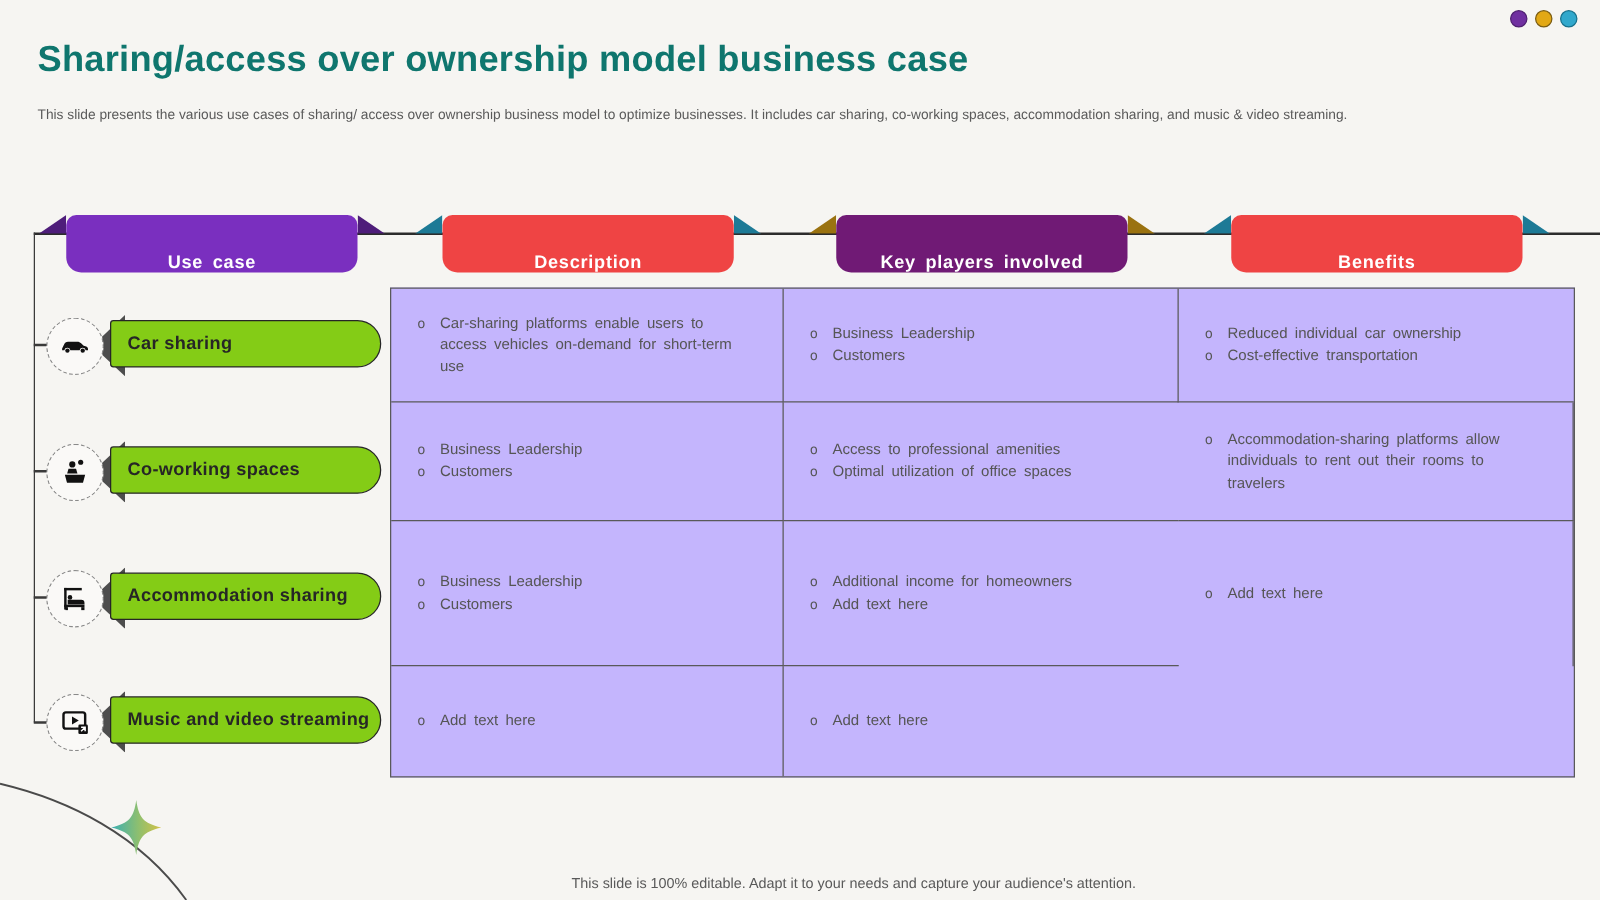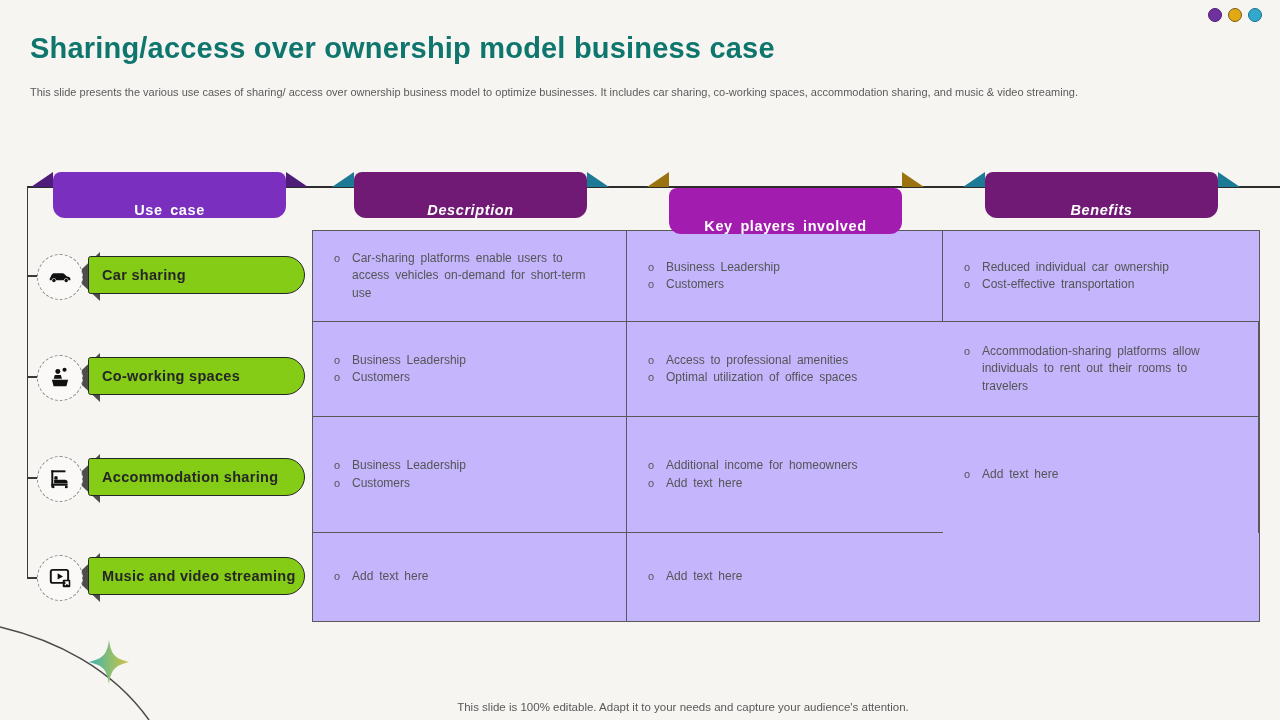--- a/index.html
+++ b/index.html
@@ -25,22 +25,22 @@
   .bracket-stub{position:absolute;left:27px;width:12px;height:1.5px;background:#3a3a3a;}
 
   
   .tab{position:absolute;top:172px;width:233px;height:46px;z-index:3;
        border-radius:8px 8px 12px 12px;display:flex;align-items:flex-end;justify-content:center;
        color:#fff;font-size:14.5px;font-weight:700;letter-spacing:.6px;word-spacing:3px;}
   .wing{position:absolute;top:172px;width:22px;height:15px;z-index:2;}
   .wing-l{clip-path:polygon(100% 0,100% 100%,0 100%);}
   .wing-r{clip-path:polygon(0 0,0 100%,100% 100%);}
   .c-purple{background:#7A2FBF;} .c-purple-d{background:#4E1D7A;}
-  .c-blue{background:#701a75;font-style:italic;}   .c-blue-d{background:#1D7A96;}
-  .c-gold{background:#a21caf;margin-top:16px;}   .c-gold-d{background:#9A7210;}
+  .c-blue{background:#ef4444;}   .c-blue-d{background:#1D7A96;}
+  .c-gold{background:#701a75;}   .c-gold-d{background:#9A7210;}
 
   
   .row-item{position:absolute;left:0;height:49px;width:312px;}
   .uc-tri{position:absolute;left:74px;top:0;width:26px;height:49px;background:#4d4d4d;
           clip-path:polygon(100% 0,100% 100%,0 50%);z-index:1;}
   .uc-pill{position:absolute;left:88px;top:4px;height:38px;width:217px;background:#84cc16;
            border:1.6px solid #262626;border-radius:3px 21px 21px 3px;z-index:2;
            display:flex;align-items:center;padding-left:13px;box-sizing:border-box;
            font-size:14.5px;font-weight:700;color:#262626;letter-spacing:.3px;}
   .uc-circle{position:absolute;left:37px;top:1.5px;width:46px;height:46px;border-radius:50%;

